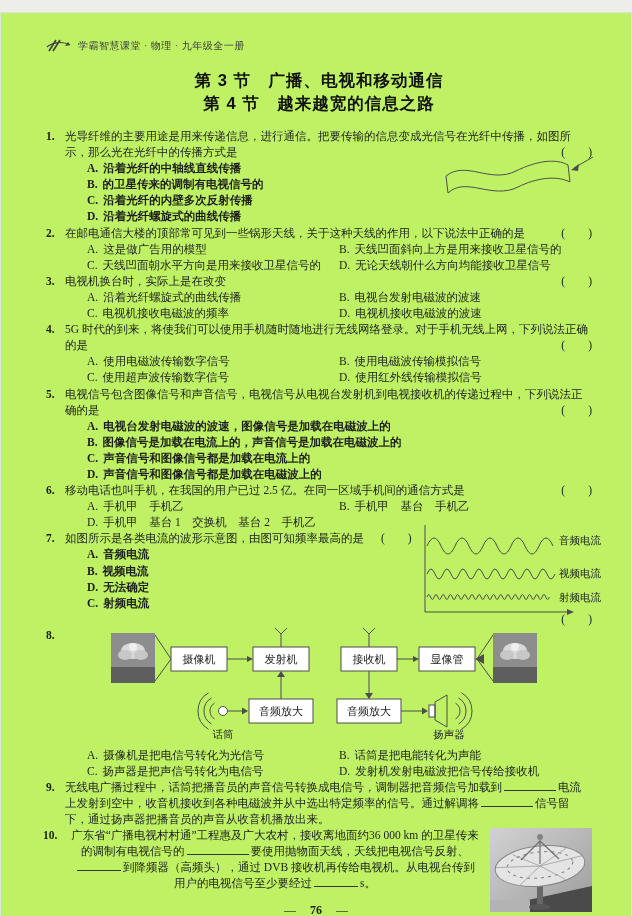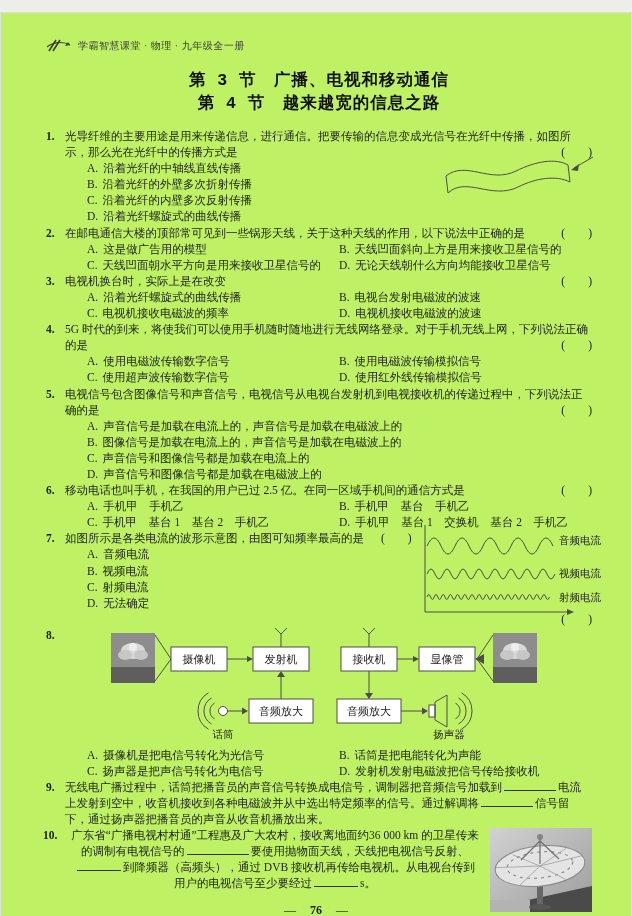--- a/index.html
+++ b/index.html
@@ -1,31 +1,31 @@
 <!DOCTYPE html>
 <html><head>
 <meta charset="utf-8">
 <style>
   html,body{margin:0;padding:0;background:#ededea;}
   .page{position:relative;width:632px;height:916px;background:#bef264;margin:12px auto;
         overflow:hidden;font-family:"Liberation Serif","DejaVu Serif",serif;color:#1e1e1e;
         box-shadow:inset 0 0 0 1px #e0e0dc;}
   .inner{position:absolute;left:46px;top:26px;width:546px;}
   .hdr{display:flex;align-items:center;gap:6px;font-size:10px;color:#3c3c3c;letter-spacing:.5px;}
-  .titles{margin-top:16px;text-align:center;font-family:Liberation Mono, monospace;
+  .titles{margin-top:16px;text-align:center;font-family:Liberation Sans, sans-serif;
           font-weight:bold;font-size:16.5px;line-height:23px;letter-spacing:1px;color:#111;}
   .qs{margin-top:13px;font-size:11.5px;line-height:16.1px;}
   .q{position:relative;padding-left:19px;}
   .q-wide{padding-left:24px;text-align:center;}
   .qnum{position:absolute;left:0;top:0;font-weight:bold;}
   .q-wide .qnum{left:-3px;}
   .stem{position:relative;}
   .bracket{position:absolute;right:0;bottom:0;white-space:pre;}
   .bracket-inline{white-space:pre;margin-left:14px;}
-  .opts1 .opt{padding-left:22px;}
+  .opts1 .opt{padding-left:22px;font-weight:bold;}
   .opts2{display:grid;grid-template-columns:252px 1fr;padding-left:22px;}
   .opt-label{margin-right:5px;}
   .blank{display:inline-block;width:52px;height:10px;border-bottom:1px solid #333;vertical-align:baseline;margin:0 2px;}
   .blank-w{width:62px;}
   .blank-s{width:44px;}
   .fig-fiber{position:absolute;right:-4px;top:26px;width:158px;}
   .q7flex{display:flex;align-items:flex-start;}
   .q7left{width:352px;flex:none;}
   .q7chart{flex:1;margin-top:-6px;}
   .tv-fig{margin:3px 0 1px 46px;}
@@ -67,21 +67,21 @@
         </p>
         <div class="fig-fiber">
           <svg width="158" height="62" viewBox="0 0 158 62">
             <path class="ln" stroke="#777" d="M8,22 C28,6 52,30 78,17 C98,7 118,4 130,11 L132,28 C118,21 98,24 80,33 C54,46 28,22 10,39 Z" fill="#fff"></path>
             <path class="ln" stroke="#777" d="M155,3 L136,14"></path>
             <polygon class="ah" fill="#777" points="133,16 141,10 140,17"></polygon>
           </svg>
         </div>
         <div class="opts1">
           <div class="opt"><span class="opt-label">A.</span><span>沿着光纤的中轴线直线传播</span></div>
-          <div class="opt"><span class="opt-label">B.</span><span>沿着光纤的外壁多次折射传播</span></div>
+          <div class="opt"><span class="opt-label">B.</span><span>的卫星传来的调制有电视信号的</span></div>
           <div class="opt"><span class="opt-label">C.</span><span>沿着光纤的内壁多次反射传播</span></div>
           <div class="opt"><span class="opt-label">D.</span><span>沿着光纤螺旋式的曲线传播</span></div>
         </div>
       </div>
 
       <div class="q">
         <span class="qnum">2.</span>
         <p class="stem" style="margin:0">
           <span>在邮电通信大楼的顶部常可见到一些锅形天线，关于这种天线的作用，以下说法中正确的是</span>
           <span class="bracket">(　　)</span>
@@ -122,54 +122,53 @@
         </div>
       </div>
 
       <div class="q">
         <span class="qnum">5.</span>
         <p class="stem" style="margin:0">
           <span>电视信号包含图像信号和声音信号，电视信号从电视台发射机到电视接收机的传递过程中，下列说法正确的是</span>
           <span class="bracket">(　　)</span>
         </p>
         <div class="opts1">
-          <div class="opt"><span class="opt-label">A.</span><span>声音信号是加载在电流上的，声音信号是加载在电磁波上的</span></div>
+          <div class="opt"><span class="opt-label">A.</span><span>电视台发射电磁波的波速，图像信号是加载在电磁波上的</span></div>
           <div class="opt"><span class="opt-label">B.</span><span>图像信号是加载在电流上的，声音信号是加载在电磁波上的</span></div>
           <div class="opt"><span class="opt-label">C.</span><span>声音信号和图像信号都是加载在电流上的</span></div>
           <div class="opt"><span class="opt-label">D.</span><span>声音信号和图像信号都是加载在电磁波上的</span></div>
         </div>
       </div>
 
       <div class="q">
         <span class="qnum">6.</span>
         <p class="stem" style="margin:0">
           <span>移动电话也叫手机，在我国的用户已过 2.5 亿。在同一区域手机间的通信方式是</span>
           <span class="bracket">(　　)</span>
         </p>
         <div class="opts2">
           <div><span class="opt-label">A.</span><span>手机甲　手机乙</span></div>
           <div><span class="opt-label">B.</span><span>手机甲　基台　手机乙</span></div>
-          <div><span class="opt-label">C.</span><span>手机甲　基台 1　基台 2　手机乙</span></div>
           <div><span class="opt-label">D.</span><span>手机甲　基台 1　交换机　基台 2　手机乙</span></div>
         </div>
       </div>
 
       <div class="q">
         <div class="q7flex">
           <div class="q7left">
             <span class="qnum">7.</span>
             <p style="margin:0">
               <span>如图所示是各类电流的波形示意图，由图可知频率最高的是</span>
               <span class="bracket-inline">(　　)</span>
             </p>
             <div class="opts1">
               <div class="opt"><span class="opt-label">A.</span><span>音频电流</span></div>
               <div class="opt"><span class="opt-label">B.</span><span>视频电流</span></div>
+              <div class="opt"><span class="opt-label">D.</span><span>无法确定</span></div>
               <div class="opt"><span class="opt-label">C.</span><span>射频电流</span></div>
-              <div class="opt"><span class="opt-label">D.</span><span>无法确定</span></div>
             </div>
           </div>
           <div class="q7chart">
             <svg width="188" height="96" viewBox="0 0 188 96">
               <path class="ln" d="M8,1 L8,88 L150,88"></path>
               <polygon class="ah" points="150,85 157,88 150,91"></polygon>
               <path class="ln" d="M10,22 q7,-16 14,0 t14,0 t14,0 t14,0 t14,0 t14,0 t14,0 t14,0 t14,0"></path>
               <path class="ln" d="M10,50 q4,-10 8,0 t8,0 t8,0 t8,0 t8,0 t8,0 t8,0 t8,0 t8,0 t8,0 t8,0 t8,0 t8,0 t8,0 t8,0 t8,0"></path>
               <path class="ln" d="M10,73 q1.8,-5 3.6,0 t3.6,0 t3.6,0 t3.6,0 t3.6,0 t3.6,0 t3.6,0 t3.6,0 t3.6,0 t3.6,0 t3.6,0 t3.6,0 t3.6,0 t3.6,0 t3.6,0 t3.6,0 t3.6,0 t3.6,0 t3.6,0 t3.6,0 t3.6,0 t3.6,0 t3.6,0 t3.6,0 t3.6,0 t3.6,0 t3.6,0 t3.6,0 t3.6,0 t3.6,0 t3.6,0 t3.6,0 t3.6,0 t3.6,0"></path>
               <text x="142" y="20" font-size="10.5">音频电流</text>

